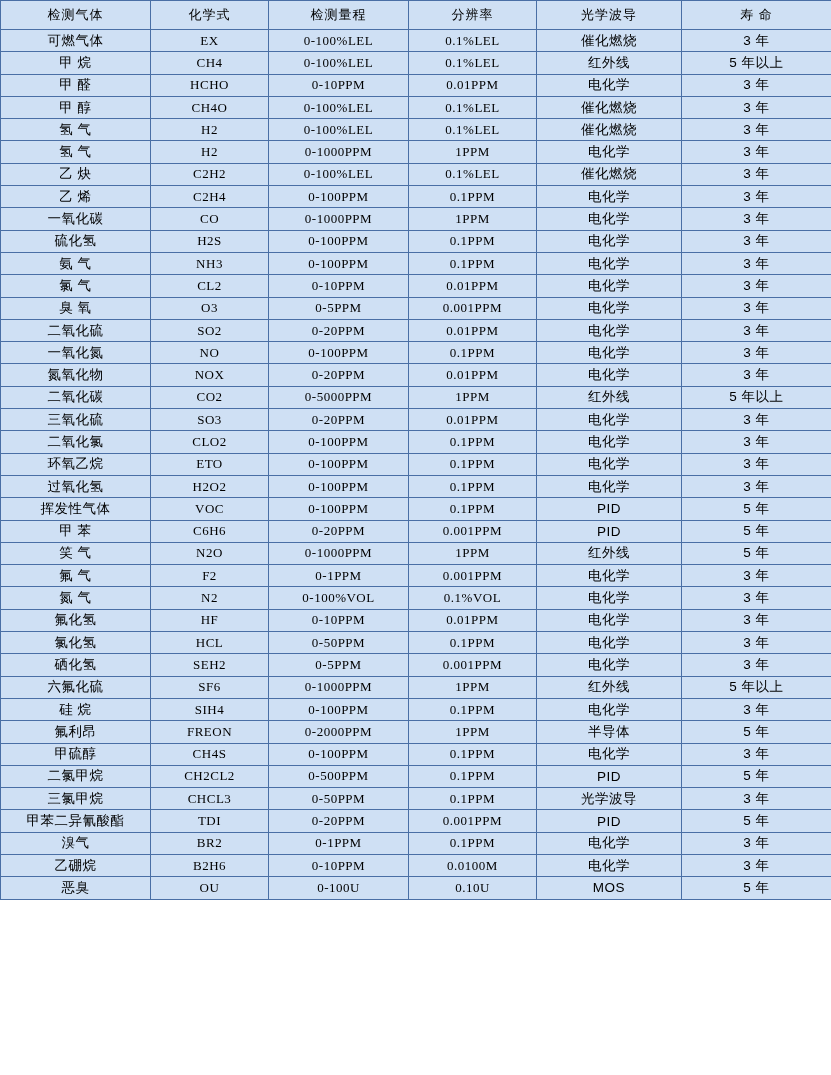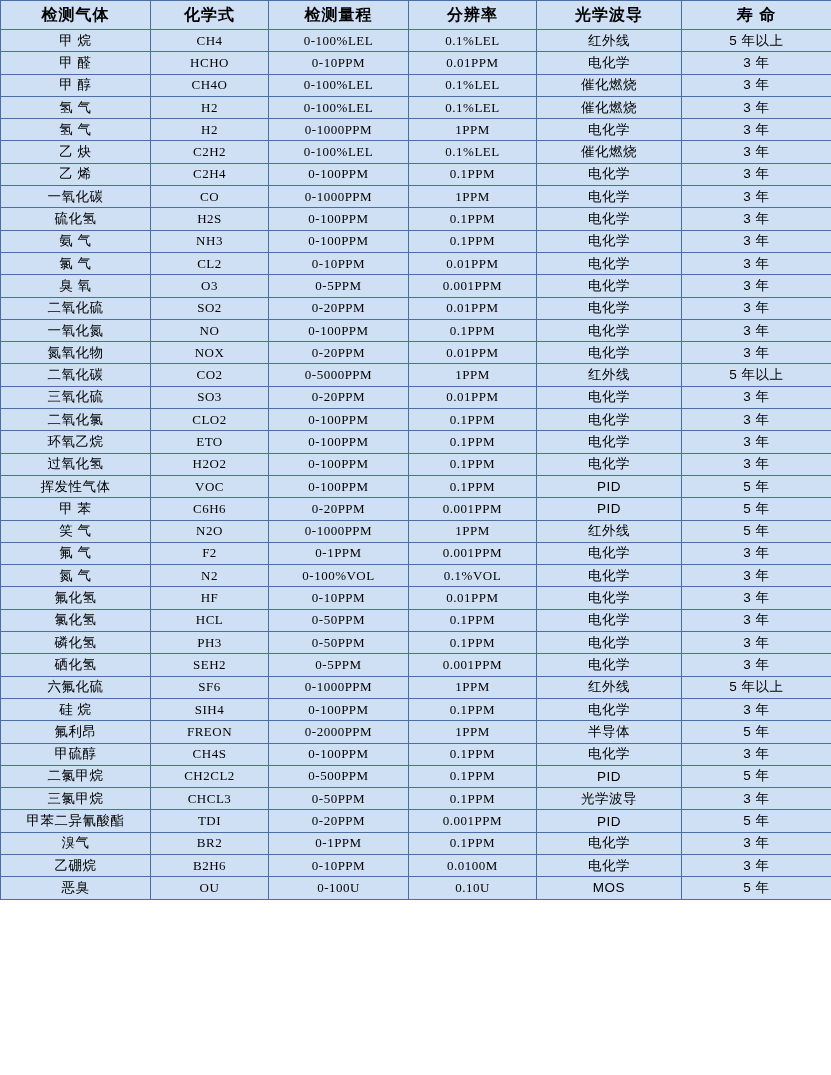--- a/index.html
+++ b/index.html
@@ -23,22 +23,22 @@
     text-align: center;
     vertical-align: middle;
     color: #000000;
     background: #cfe0f4;
     padding: 0;
     overflow: hidden;
     white-space: nowrap;
   }
   table.gas-table thead th {
     height: 28px;
-    font-size: 16px;
-    font-weight: bold;
+    font-size: 13px;
+    font-weight: normal;
     letter-spacing: 1px;
   }
   table.gas-table tbody td {
     height: 21.3px;
     font-size: 13px;
     font-weight: normal;
   }
   table.gas-table tbody td.cn {
     font-size: 13.5px;
     letter-spacing: 0.5px;
@@ -72,20 +72,28 @@
       <th>检测气体</th>
       <th>化学式</th>
       <th>检测量程</th>
       <th>分辨率</th>
       <th>光学波导</th>
       <th>寿 命</th>
     </tr>
   </thead>
   <tbody id="tbody">
       <tr>
+        <td class="cn">可燃气体</td>
+        <td class="mono">EX</td>
+        <td class="mono">0-100%LEL</td>
+        <td class="mono">0.1%LEL</td>
+        <td class="cn">催化燃烧</td>
+        <td class="cn">3 年</td>
+      </tr>
+      <tr>
         <td class="cn">甲 烷</td>
         <td class="mono">CH4</td>
         <td class="mono">0-100%LEL</td>
         <td class="mono">0.1%LEL</td>
         <td class="cn">红外线</td>
         <td class="cn">5 年以上</td>
       </tr>
       <tr>
         <td class="cn">甲 醛</td>
         <td class="mono">HCHO</td>
@@ -282,28 +290,20 @@
         <td class="cn">氟化氢</td>
         <td class="mono">HF</td>
         <td class="mono">0-10PPM</td>
         <td class="mono">0.01PPM</td>
         <td class="cn">电化学</td>
         <td class="cn">3 年</td>
       </tr>
       <tr>
         <td class="cn">氯化氢</td>
         <td class="mono">HCL</td>
-        <td class="mono">0-50PPM</td>
-        <td class="mono">0.1PPM</td>
-        <td class="cn">电化学</td>
-        <td class="cn">3 年</td>
-      </tr>
-      <tr>
-        <td class="cn">磷化氢</td>
-        <td class="mono">PH3</td>
         <td class="mono">0-50PPM</td>
         <td class="mono">0.1PPM</td>
         <td class="cn">电化学</td>
         <td class="cn">3 年</td>
       </tr>
       <tr>
         <td class="cn">硒化氢</td>
         <td class="mono">SEH2</td>
         <td class="mono">0-5PPM</td>
         <td class="mono">0.001PPM</td>

